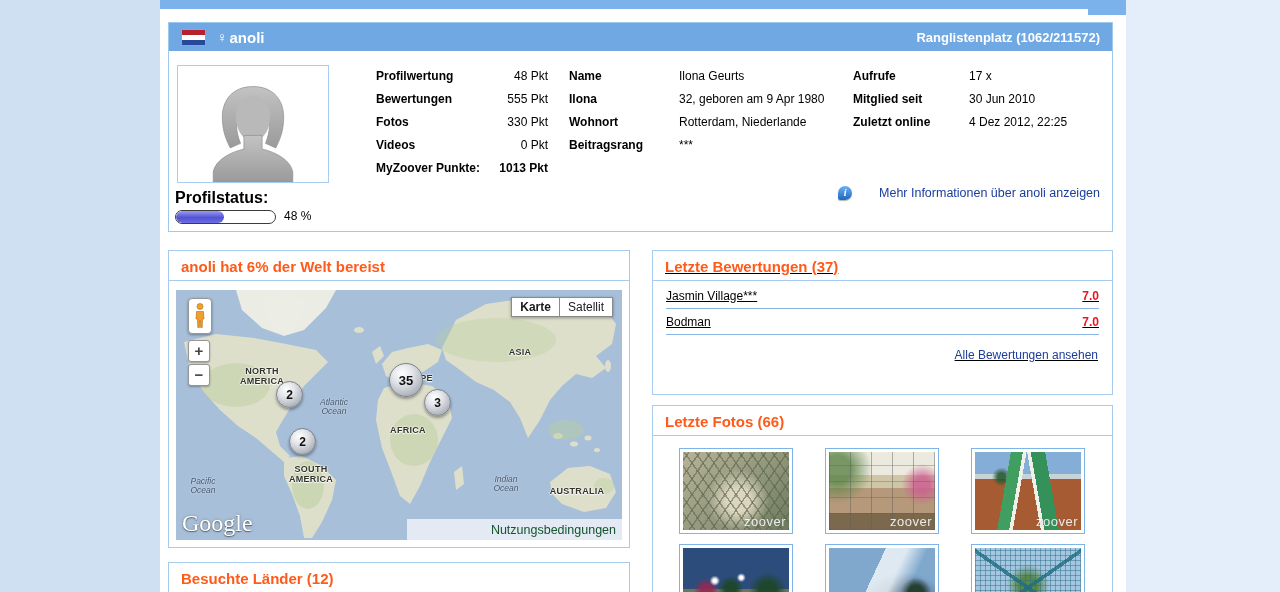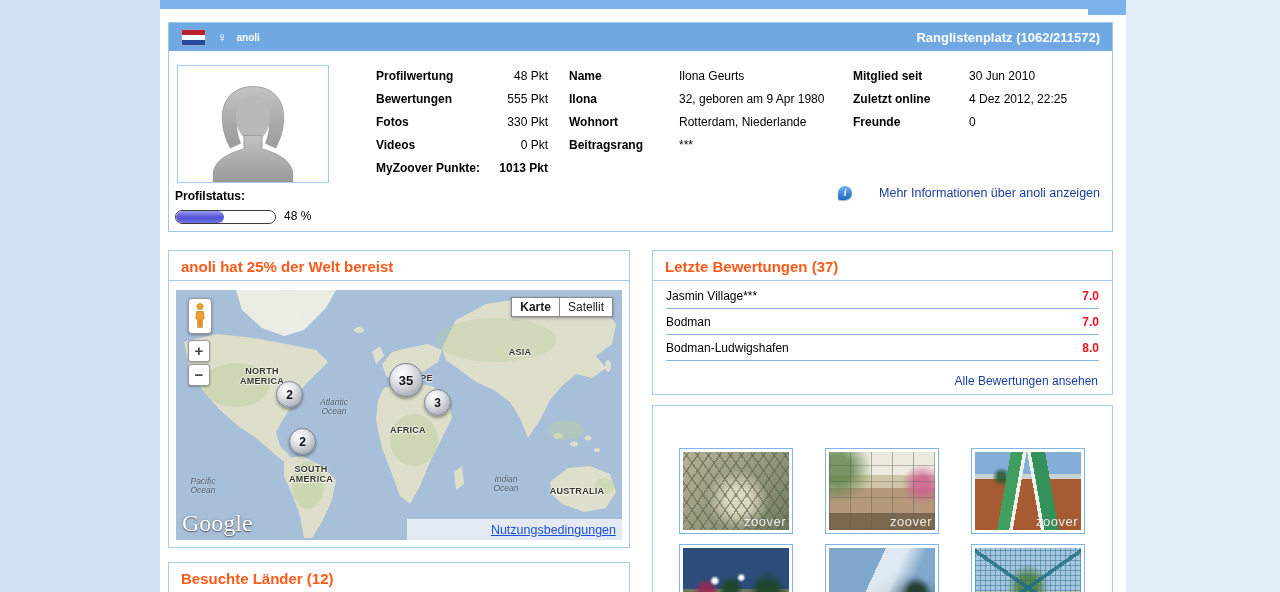--- a/index.html
+++ b/index.html
@@ -14,57 +14,57 @@
   
   .profile-box{position:absolute;left:168px;top:22px;width:945px;height:210px;
                background:#fff;border:1px solid #9ec9ef;box-sizing:border-box;}
   .pb-header{height:28px;background:#6fa8e2;display:flex;align-items:center;padding:0 12px;color:#fff;}
   .flag{width:23px;height:15px;border:1px solid #93a5c6;display:flex;flex-direction:column;flex:none;}
   .flag i{flex:1;}
   .flag i:nth-child(1){background:#b9202e;}
   .flag i:nth-child(2){background:#ffffff;}
   .flag i:nth-child(3){background:#27499c;}
   .gender{margin-left:11px;font-size:14px;font-weight:bold;line-height:1;}
-  .uname{margin-left:9px;font-size:10px;font-weight:bold;}
+  .uname{margin-left:2px;font-size:15px;font-weight:bold;}
   .rank{margin-left:auto;font-size:13px;font-weight:bold;}
 
   .avatar-box{position:absolute;left:8px;top:42px;width:152px;height:118px;border:1px solid #a9cdf2;
               box-sizing:border-box;background:#fff;display:flex;align-items:flex-end;justify-content:center;}
 
   .col-block{position:absolute;top:46px;font-size:12px;line-height:15px;}
   .stats{left:207px;width:172px;}
   .details{left:400px;width:282px;}
   .meta{left:684px;width:255px;}
   .srow{display:flex;justify-content:space-between;margin-bottom:8px;}
   .srow .lab{font-weight:bold;}
   .drow{display:flex;margin-bottom:8px;}
   .details .lab{font-weight:bold;width:110px;flex:none;}
   .meta .lab{font-weight:bold;width:116px;flex:none;}
   .bold-val{font-weight:bold;}
 
-  .status-label{position:absolute;left:6px;top:166px;font-size:12px;font-weight:bold;}
+  .status-label{position:absolute;left:6px;top:166px;font-size:16px;font-weight:bold;}
   .pbar{position:absolute;left:6px;top:187px;width:99px;height:12px;border:1px solid #3c3c3c;
         border-radius:7px;background:#fff;overflow:hidden;}
   .pbar .fill{width:48%;height:100%;border-radius:6px;
         background:linear-gradient(#9a9af2,#5353d4 55%,#6d6de2);}
   .status-pct{position:absolute;left:115px;top:186px;font-size:12px;}
 
   .more-info{position:absolute;right:12px;top:163px;display:flex;align-items:center;gap:6px;
              color:#1b3d9b;font-size:12.5px;text-decoration:none;cursor:pointer;}
   .info-ic{width:14px;height:14px;border-radius:50% 50% 50% 2px;flex:none;position:relative;
            background:linear-gradient(#6db1f2,#1f66c0);color:#fff;font:italic bold 10px/14px "Liberation Serif",serif;
            text-align:center;box-shadow:0 1px 1px rgba(0,0,0,.3);}
   .more-info span.txt{text-decoration:none;margin-left:21px;}
 
   
   .panel{position:absolute;background:#fff;border:1px solid #a7cbee;box-sizing:border-box;}
   .panel h2{margin:0;padding:7px 12px 5px;font-size:15px;color:#ff5a19;border-bottom:1px solid #a7cbee;}
   .map-panel{left:168px;top:250px;width:462px;height:298px;}
   .countries-panel{left:168px;top:562px;width:462px;height:40px;border-bottom:none;}
-  .reviews-panel{left:652px;top:250px;width:461px;height:145px;}
+  .reviews-panel{left:652px;top:250px;width:461px;height:145px;text-decoration:underline;}
   .photos-panel{left:652px;top:405px;width:461px;height:250px;}
 
   
   .map{position:absolute;left:7px;top:39px;width:446px;height:250px;overflow:hidden;background:#a7bfd9;cursor:grab;}
   .map svg.world{position:absolute;inset:0;}
   .mlabel{position:absolute;transform:translate(-50%,-50%);text-align:center;z-index:3;
           font-size:9px;font-weight:bold;color:#32322a;letter-spacing:.3px;line-height:10px;
           text-shadow:0 0 2px #fff,0 0 2px #fff,0 1px 1px #fff;}
   .olabel{position:absolute;transform:translate(-50%,-50%);text-align:center;z-index:2;
           font-size:8.5px;font-style:italic;color:#44566b;line-height:9px;
@@ -99,21 +99,21 @@
               box-shadow:0 1px 2px rgba(0,0,0,.3);}
   .maptype{position:absolute;top:7px;right:9px;z-index:6;display:flex;
            box-shadow:0 1px 3px rgba(0,0,0,.35);}
   .maptype .mt{background:#fff;border:1px solid #8a8a8a;padding:2px 8px;font-size:12px;color:#1a1a1a;cursor:pointer;}
   .maptype .mt.sel{font-weight:bold;}
   .maptype .mt:last-child{margin-left:-1px;}
   .glogo{position:absolute;left:6px;bottom:3px;z-index:6;color:#fff;font-family:"Liberation Serif",serif;
          font-size:24px;letter-spacing:0;text-shadow:0 1px 1px rgba(60,60,60,.7),0 0 3px rgba(90,90,90,.5);cursor:pointer;}
   .termsbar{position:absolute;right:0;bottom:0;height:21px;width:215px;z-index:6;background:rgba(255,255,255,.68);
             display:flex;align-items:center;justify-content:flex-end;padding-right:6px;box-sizing:border-box;}
-  .termsbar a{font-size:12.5px;color:#1d4ed8;text-decoration:underline;cursor:pointer;}
+  .termsbar a{font-size:12.5px;color:#14532d;cursor:pointer;}
 
   
   .rvrows{margin-top:2px;}
   .rvrow{display:flex;justify-content:space-between;align-items:center;height:25px;margin:0 13px;
          border-bottom:1px solid #8ab5e4;font-size:12px;cursor:pointer;}
   .rvrow .rating{font-weight:bold;color:#ee1122;margin-left:42px;}
   .all-link{text-align:right;padding:13px 14px 0 0;font-size:12px;}
   .all-link a{color:#1b3d9b;text-decoration:none;cursor:pointer;}
 
   
@@ -232,47 +232,47 @@
           <span>Rotterdam, Niederlande</span>
         </div>
       <div class="drow">
           <span class="lab">Beitragsrang</span>
           <span>***</span>
         </div>
     </div>
 
     <div class="col-block meta">
       <div class="drow">
+          <span class="lab">Aufrufe</span>
+          <span>17 x</span>
+        </div>
+      <div class="drow">
           <span class="lab">Mitglied seit</span>
           <span>30 Jun 2010</span>
         </div>
       <div class="drow">
           <span class="lab">Zuletzt online</span>
           <span>4 Dez 2012, 22:25</span>
-        </div>
-      <div class="drow">
-          <span class="lab">Freunde</span>
-          <span>0</span>
         </div>
     </div>
 
     <div class="status-label">Profilstatus:</div>
     <div class="pbar">
         <div class="fill"></div>
       </div>
     <div class="status-pct">48 %</div>
 
     <a class="more-info">
       <span class="info-ic">i</span>
       <span class="txt">Mehr Informationen über anoli anzeigen</span>
     </a>
   </section>
 
   <section class="panel map-panel">
-    <h2>anoli hat 25% der Welt bereist</h2>
+    <h2>anoli hat 6% der Welt bereist</h2>
     <div class="map">
       <svg class="world" width="446" height="250" viewBox="0 0 446 250">
         <rect x="0" y="0" width="446" height="250" fill="#a7bfd9"></rect>
         <path d="M60,0 L160,0 L150,18 L128,40 L108,46 L86,38 L66,20 Z" fill="#ebece4"></path>
         <path d="M88,8 L112,4 L128,10 L126,28 L114,44 L100,40 L90,26 Z" fill="#eceee6"></path>
         <ellipse cx="183" cy="40" rx="5" ry="3" fill="#dedfcb"></ellipse>
         <path d="M8,52 L40,44 L78,48 L110,54 L140,60 L152,72 L140,84 L128,96 L118,112 L108,128 L100,142 L104,156 L114,166 L108,172 L94,160 L80,148 L62,136 L44,120 L28,102 L14,80 Z" fill="#dedfcb"></path>
         <path d="M108,168 L126,166 L146,176 L160,190 L156,210 L146,232 L136,248 L128,248 L124,226 L116,204 L108,186 Z" fill="#dedfcb"></path>
         <path d="M196,62 L204,56 L208,66 L200,74 Z" fill="#dedfcb"></path>
         <path d="M206,74 L216,62 L232,58 L252,54 L266,60 L262,72 L250,80 L236,88 L222,92 L210,86 Z" fill="#dedfcb"></path>
@@ -337,31 +337,28 @@
     <h2>Letzte Bewertungen (37)</h2>
     <div class="rvrows">
       <div class="rvrow">
         <span>Jasmin Village***</span>
         <span class="rating">7.0</span>
       </div>
       <div class="rvrow">
         <span>Bodman</span>
         <span class="rating">7.0</span>
       </div>
-      <div class="rvrow">
-        <span>Bodman-Ludwigshafen</span>
-        <span class="rating">8.0</span>
-      </div>
     </div>
     <div class="all-link">
       <a>Alle Bewertungen ansehen</a>
     </div>
   </section>
 
   <section class="panel photos-panel">
+    <h2>Letzte Fotos (66)</h2>
     <div class="thumbs">
       <div class="thumb">
         <div class="photo ph1">
           <span class="wm">zoover</span>
         </div>
       </div>
       <div class="thumb">
         <div class="photo ph2">
           <span class="wm">zoover</span>
         </div>

